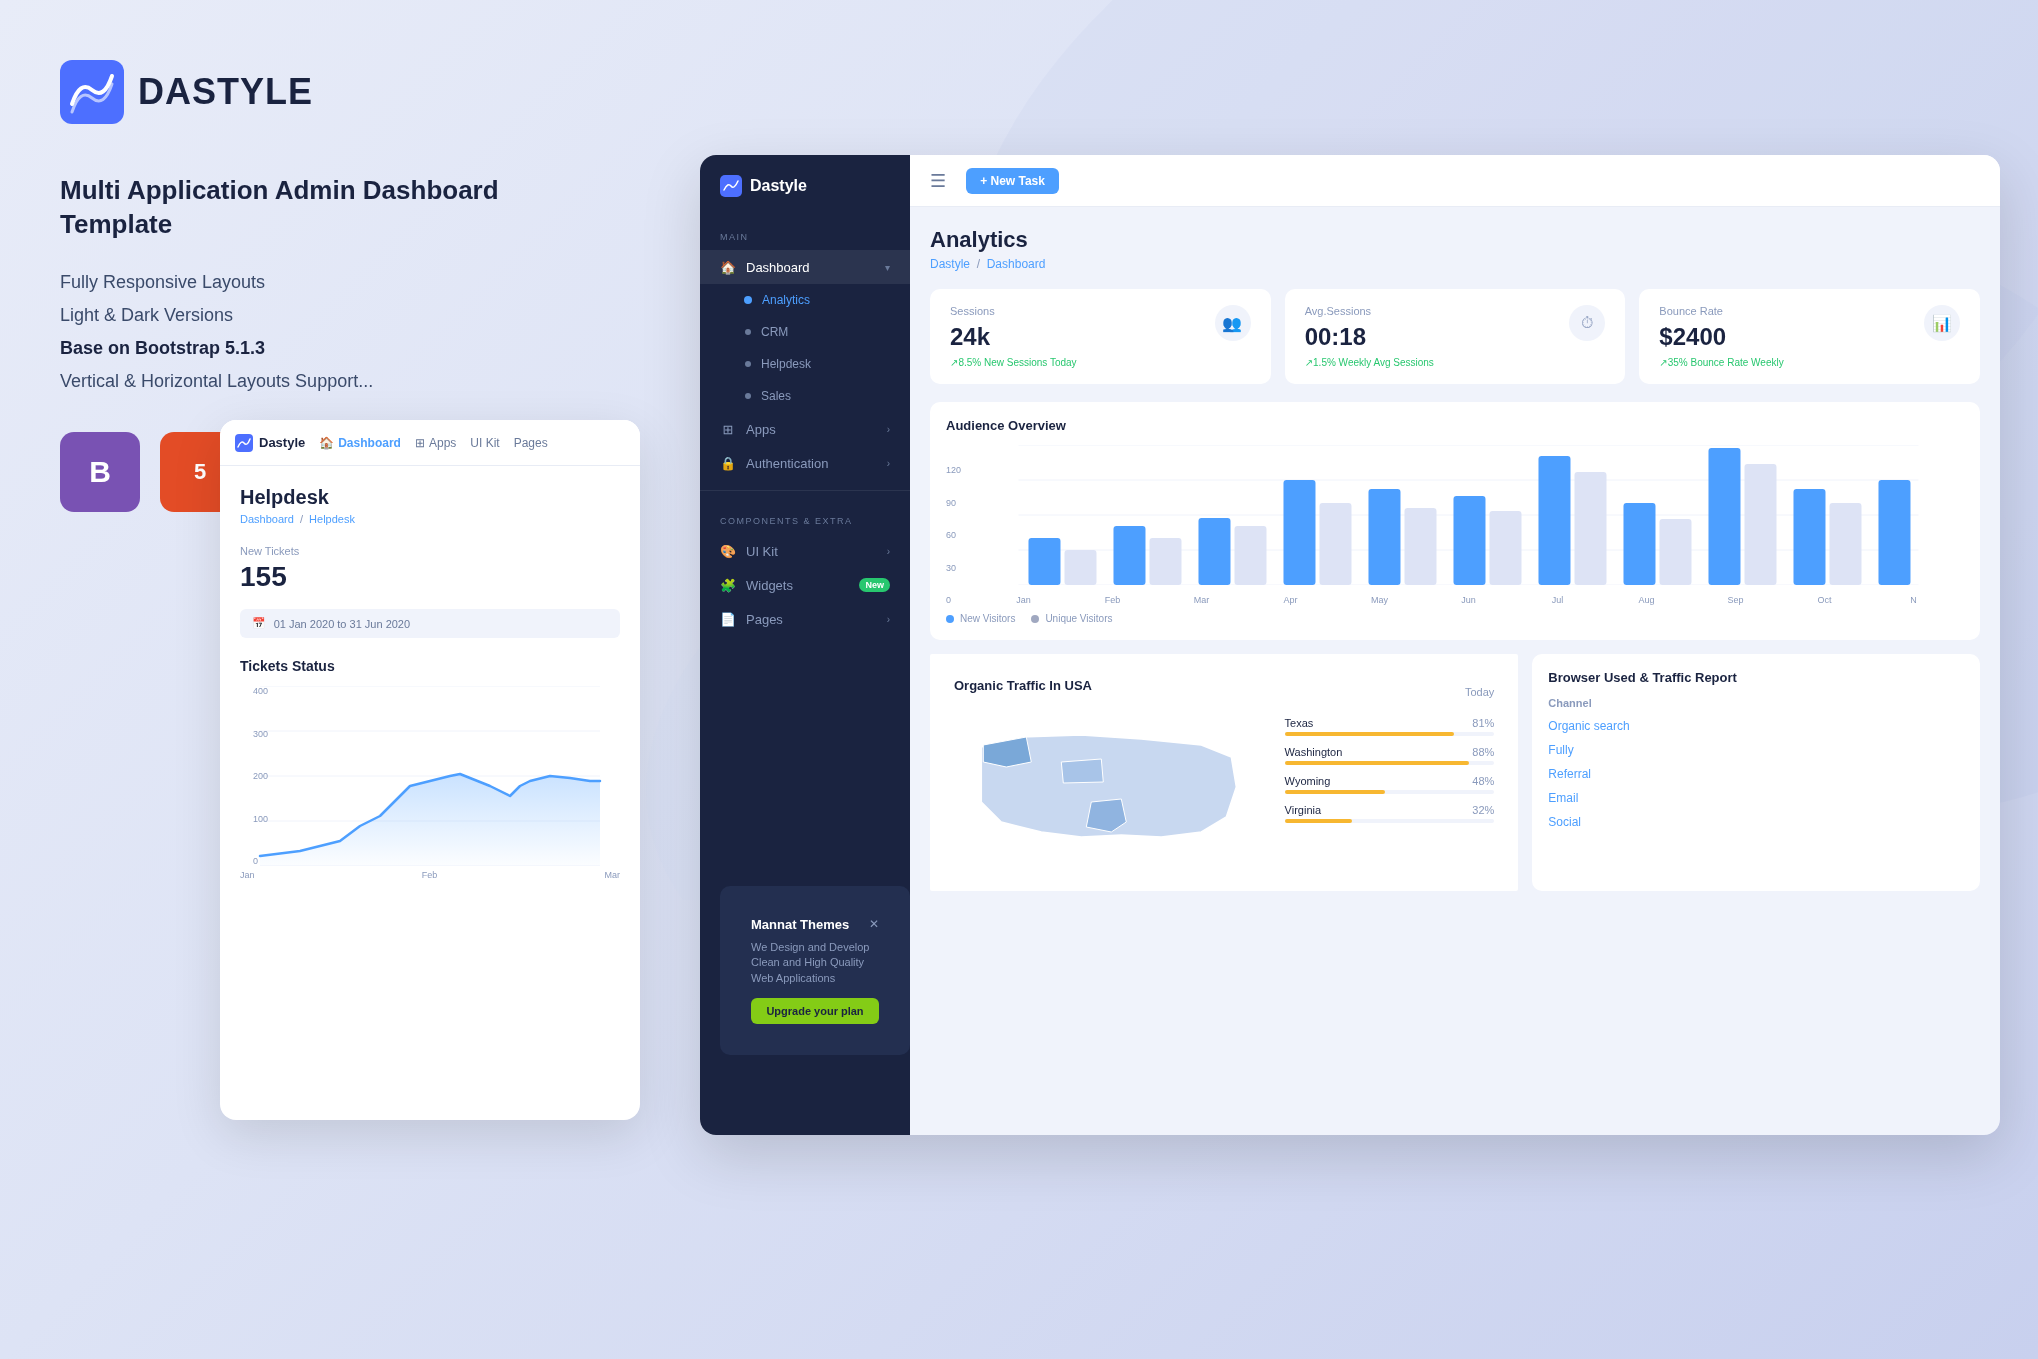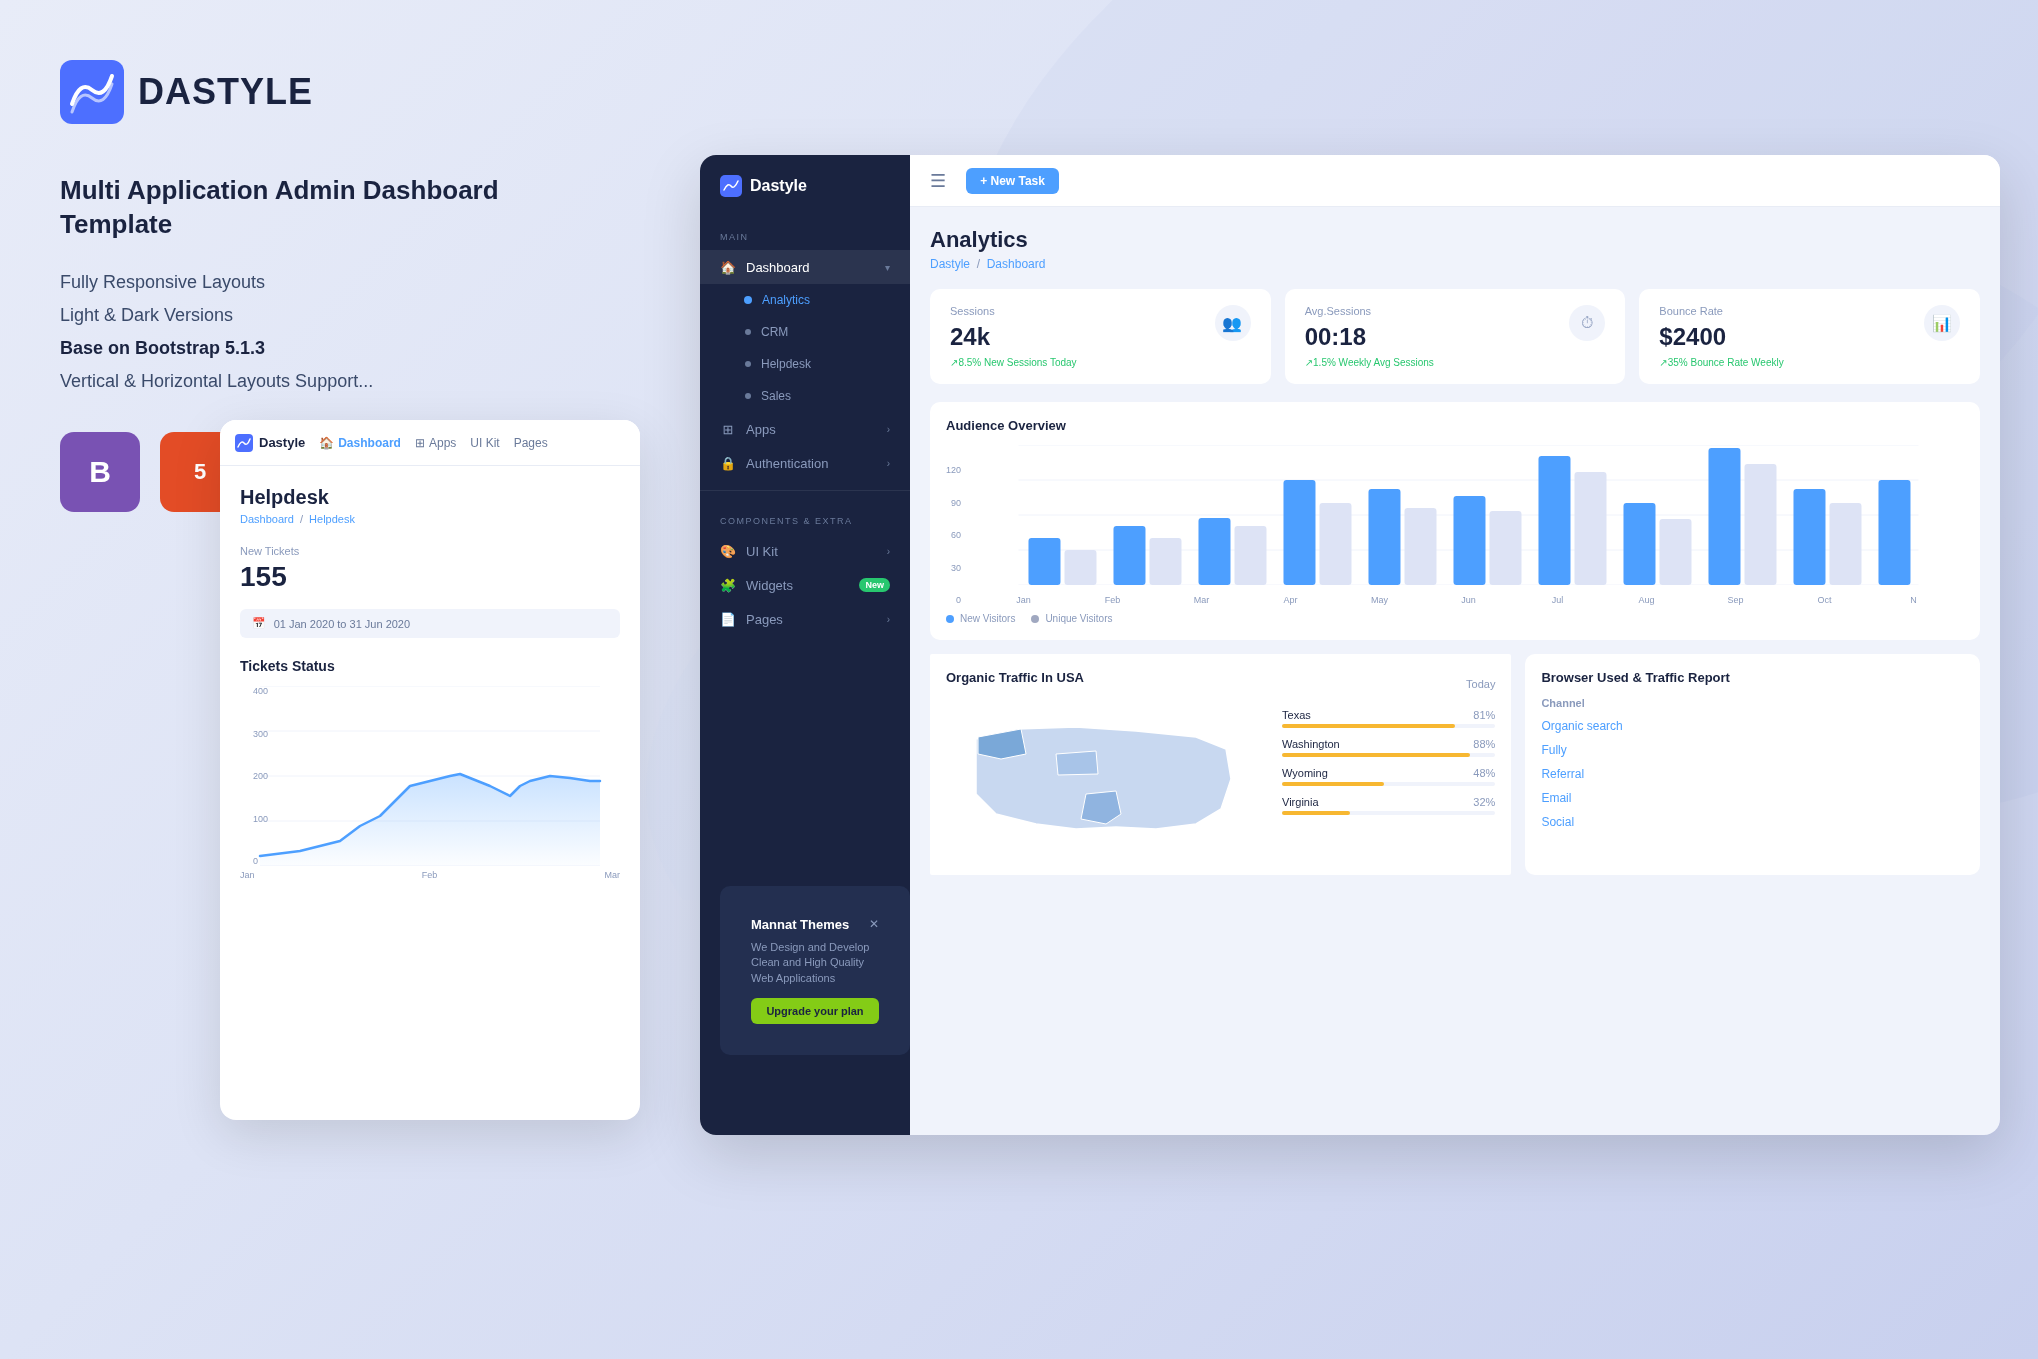--- a/index.html
+++ b/index.html
@@ -384,21 +384,21 @@
 
     
     .bottom-row {
       display: flex;
       gap: 14px;
     }
 
     .map-card {
       background: white;
       border-radius: 2px;
-      padding: 16px;
+      padding: 24px;
       flex: 1.3;
     }
 
     .browser-card {
       background: white;
       border-radius: 10px;
       padding: 16px;
       flex: 1;
     }
 
@@ -765,21 +765,21 @@
             <div class="stat-value">$2400</div>
             <div class="stat-change">↗35% Bounce Rate Weekly</div>
           </div>
           <div class="stat-icon">📊</div>
         </div>
       </div>
 
       <div class="chart-card" style="margin-bottom:14px;">
         <div class="chart-title">Audience Overview</div>
         <div style="display:flex;gap:8px;align-items:flex-end;">
-          <div style="display:flex;flex-direction:column;justify-content:space-between;height:140px;margin-right:4px;text-align:right;">
+          <div style="display:flex;flex-direction:column;justify-content:space-between;height:140px;margin-right:4px;">
             <span style="font-size:9px;color:#8a9abc;">120</span>
             <span style="font-size:9px;color:#8a9abc;">90</span>
             <span style="font-size:9px;color:#8a9abc;">60</span>
             <span style="font-size:9px;color:#8a9abc;">30</span>
             <span style="font-size:9px;color:#8a9abc;">0</span>
           </div>
           <div style="flex:1;">
             <svg width="100%" height="140" viewBox="0 0 900 140" xmlns="http://www.w3.org/2000/svg">
 
               <line x1="0" y1="0" x2="900" y2="0" stroke="#f0f3fb" stroke-width="1"></line>

